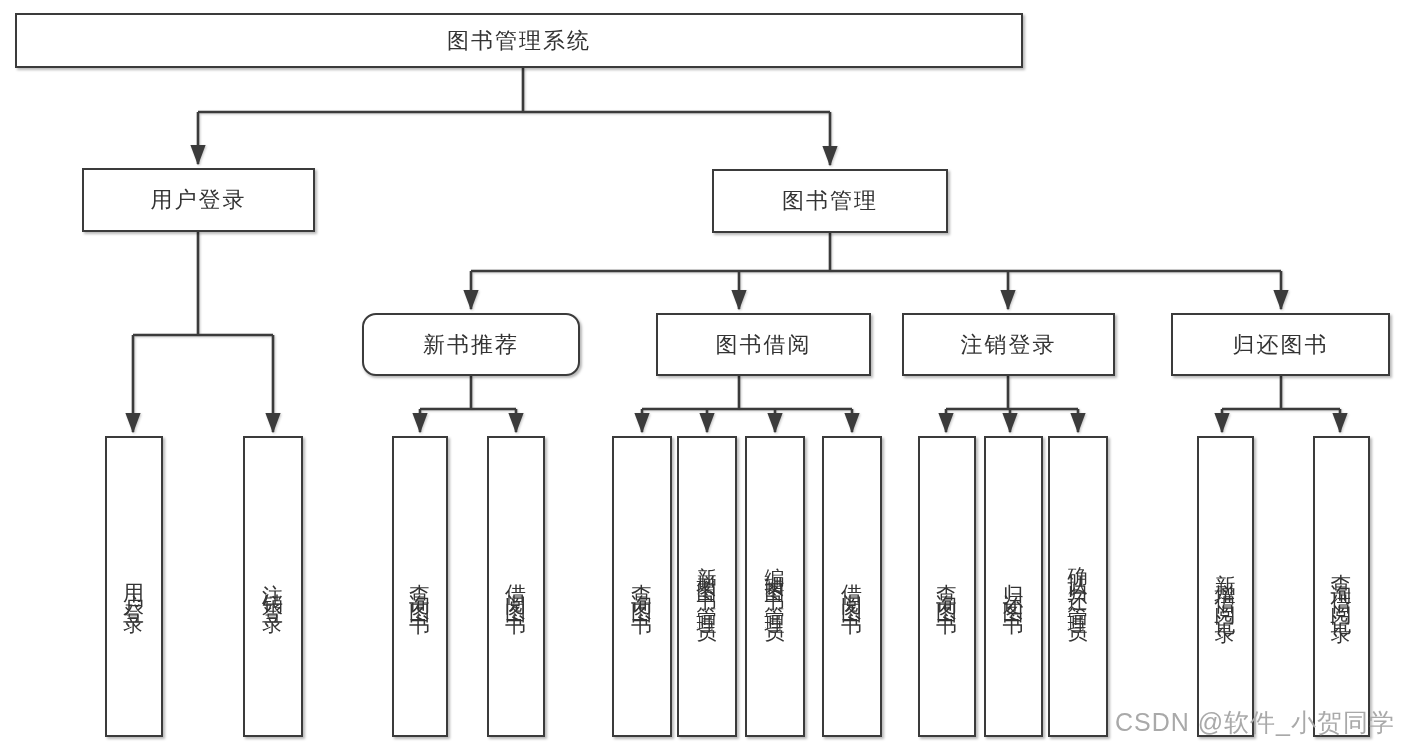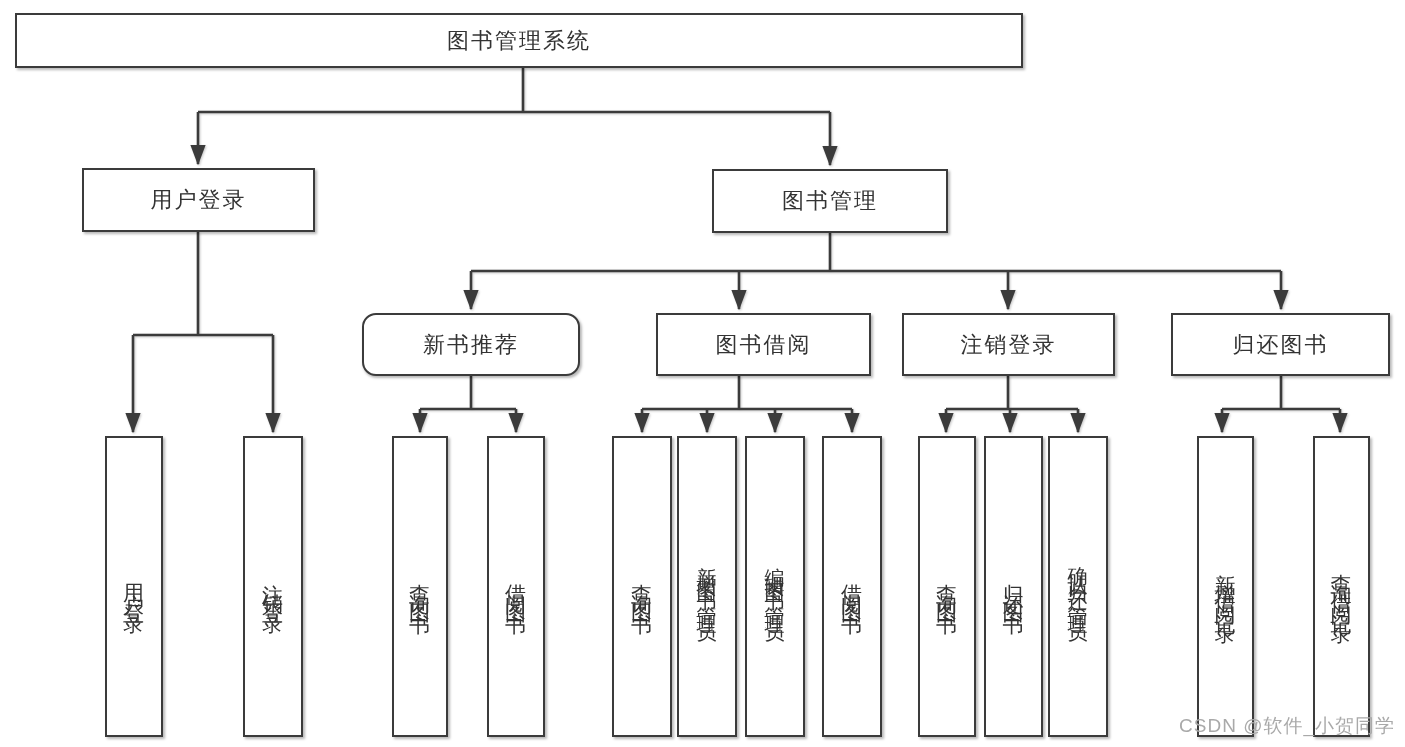--- a/index.html
+++ b/index.html
@@ -25,21 +25,21 @@
     font-size:22px;letter-spacing:2px;
     box-shadow:1.5px 2px 2.5px rgba(0,0,0,0.28);
   }
   .leaf{
     writing-mode:vertical-rl;text-orientation:mixed;
     font-size:21px;letter-spacing:10px;line-height:1;
   }
   .leaf.long{font-size:20px;letter-spacing:8px;}
   #watermark{
     position:absolute;right:10px;bottom:8px;z-index:5;
-    color:var(--watermark);font-size:19px;letter-spacing:1px;
+    color:var(--watermark);font-size:25px;letter-spacing:1px;
   }
 </style>
 </head>
 <body>
 
 <div id="stage">
 
   <svg id="connectors" width="1405" height="747" viewBox="0 0 1405 747">
     <defs>
       <marker id="arrow" viewBox="0 0 8 6" refX="7.5" refY="3" markerWidth="8" markerHeight="6" orient="auto" markerUnits="strokeWidth">

